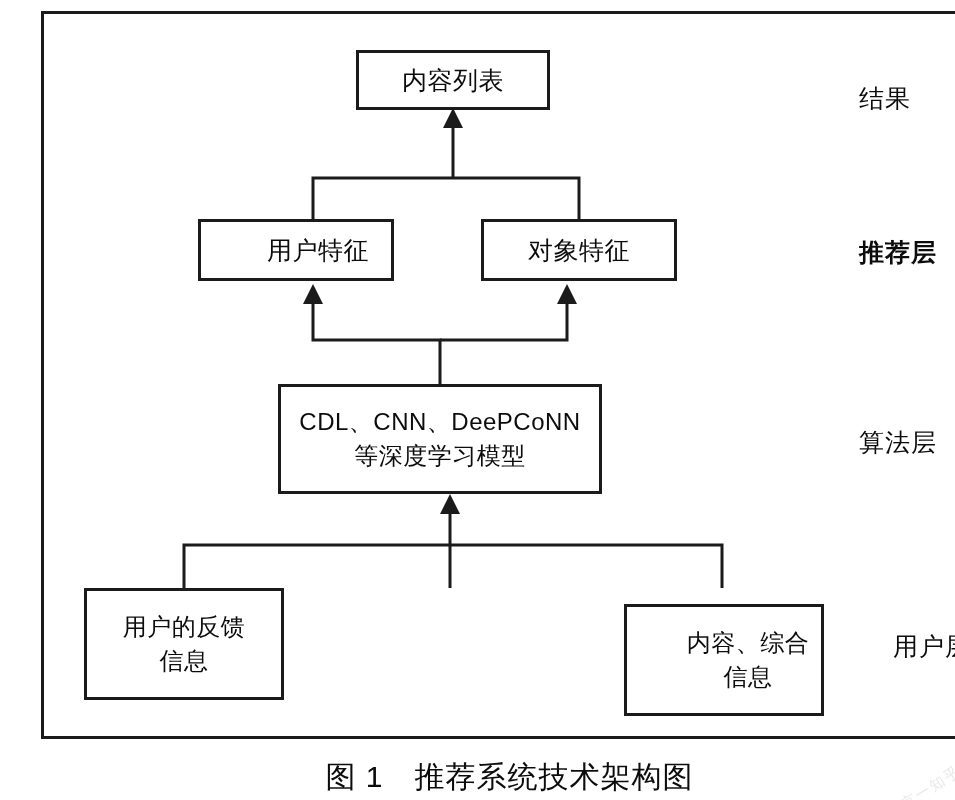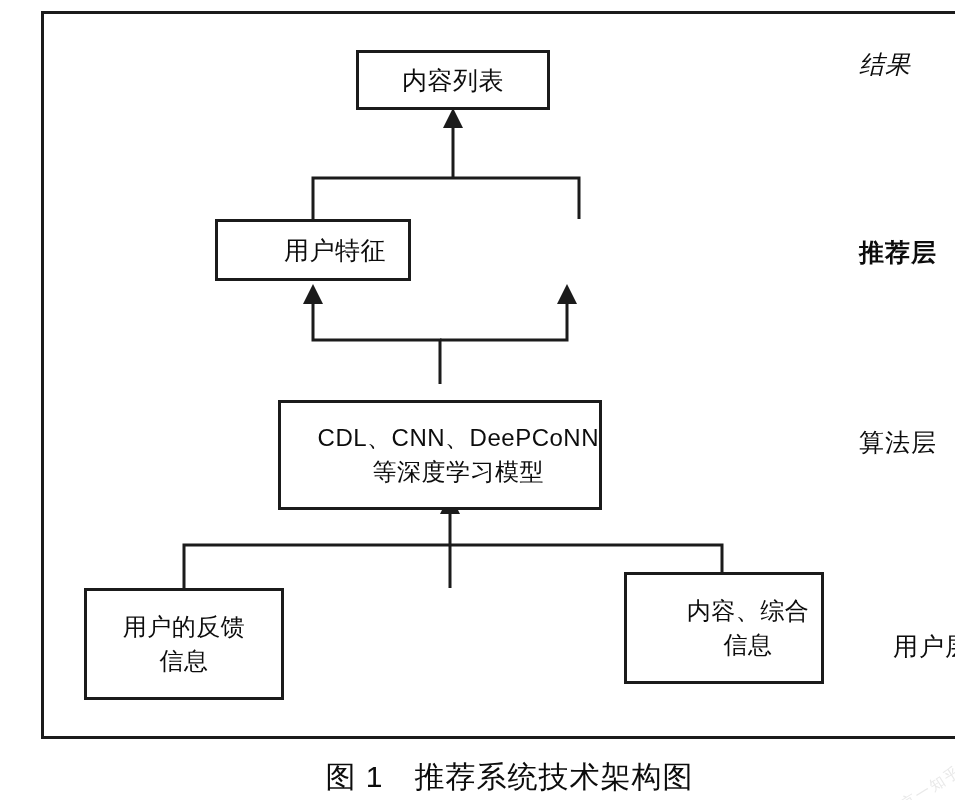--- a/index.html
+++ b/index.html
@@ -60,76 +60,75 @@
     white-space: pre-line;
     font-size: 25px;
   }
   #node-result {
     left: 324px;
     top: 50px;
     width: 194px;
     height: 60px;
   }
   #node-user-feature {
-    left: 183px;
+    left: 166px;
     top: 219px;
     width: 196px;
     height: 62px;
     padding-left: 44px;
   }
   #node-object-feature {
     left: 449px;
     top: 219px;
     width: 196px;
     height: 62px;
   }
   #node-algorithm {
     left: 246px;
-    top: 400px;
+    top: 384px;
     width: 324px;
     height: 110px;
-    justify-content: flex-end;
   }
   #node-algorithm .node-text {
     font-size: 24px;
     line-height: 1.42;
   }
   #node-feedback {
     left: 52px;
     top: 588px;
     width: 200px;
     height: 112px;
   }
   #node-object-info {
     left: 320px;
     top: 588px;
     width: 196px;
     height: 112px;
   }
   #node-content-info {
     left: 592px;
-    top: 572px;
+    top: 604px;
     width: 200px;
     height: 112px;
     padding-left: 48px;
   }
   #node-feedback .node-text,
   #node-object-info .node-text,
   #node-content-info .node-text {
     font-size: 24px;
     line-height: 1.4;
   }
   .layer-label {
     position: absolute;
     font-size: 25px;
     color: #0c0c0c;
     letter-spacing: 1px;
     white-space: nowrap;
   }
-  #label-result   { left: 827px; top: 48px; font-style: italic; }
+  #label-result   { left: 827px; top: 82px; }
   #label-recommend{ left: 827px; top: 236px; font-weight: bold; }
   #label-algorithm{ left: 827px; top: 426px; text-align: center; }
   #label-user     { left: 861px; top: 630px; }
 
   .caption {
     position: absolute;
     left: 0;
     top: 757px;
     width: 955px;
     text-align: center;
@@ -177,20 +176,23 @@
   </svg>
 
   <div class="node" id="node-result">
     <span class="node-text">内容列表</span>
   </div>
 
   <div class="node" id="node-user-feature">
     <span class="node-text">用户特征</span>
   </div>
 
+  <div class="node" id="node-object-feature">
+    <span class="node-text">对象特征</span>
+  </div>
 
   <div class="node" id="node-algorithm">
     <span class="node-text">CDL、CNN、DeePCoNN
 等深度学习模型</span>
   </div>
 
   <div class="node" id="node-feedback">
     <span class="node-text">用户的反馈
 信息</span>
   </div>

